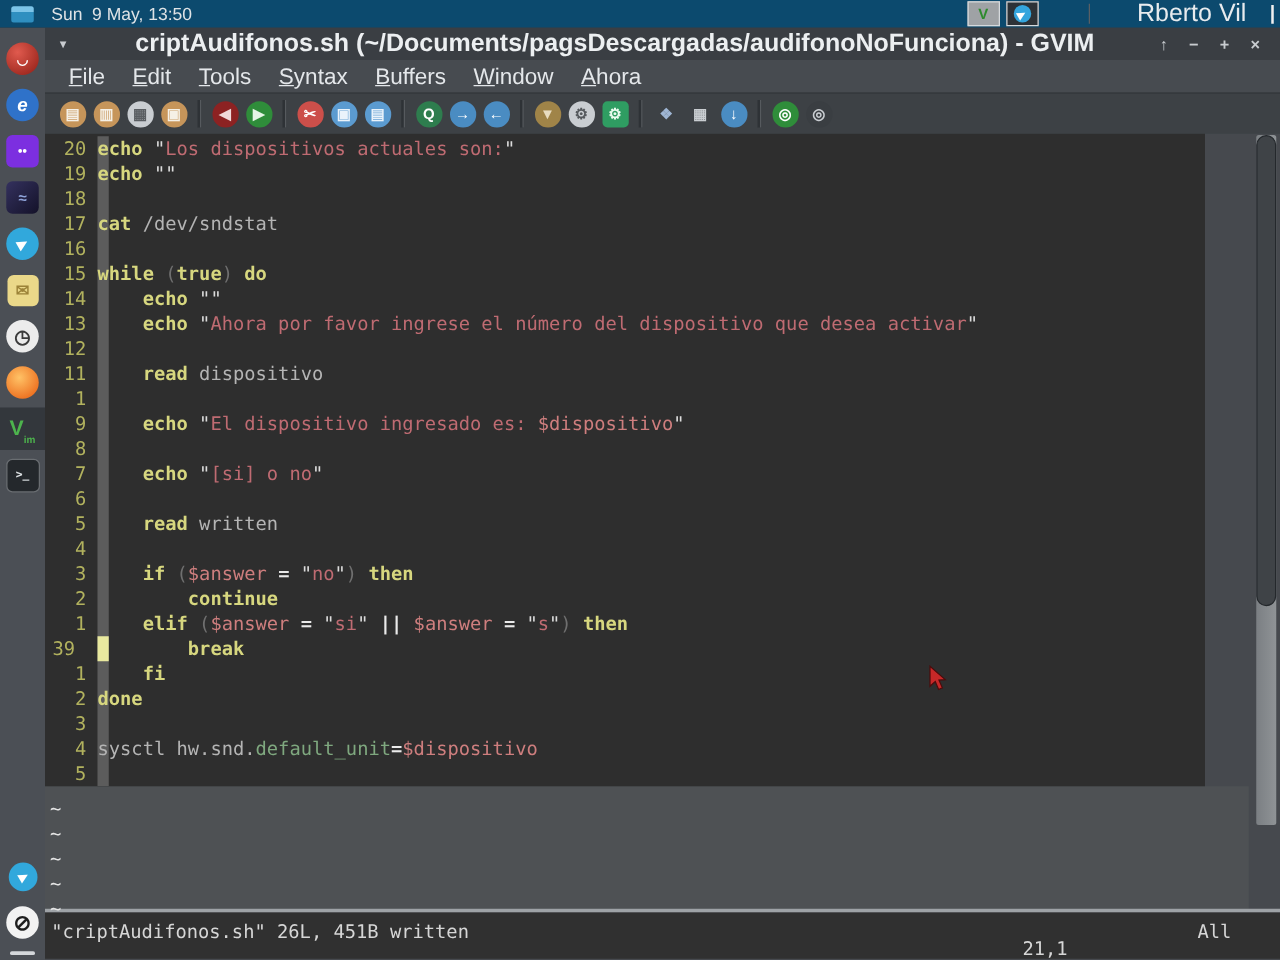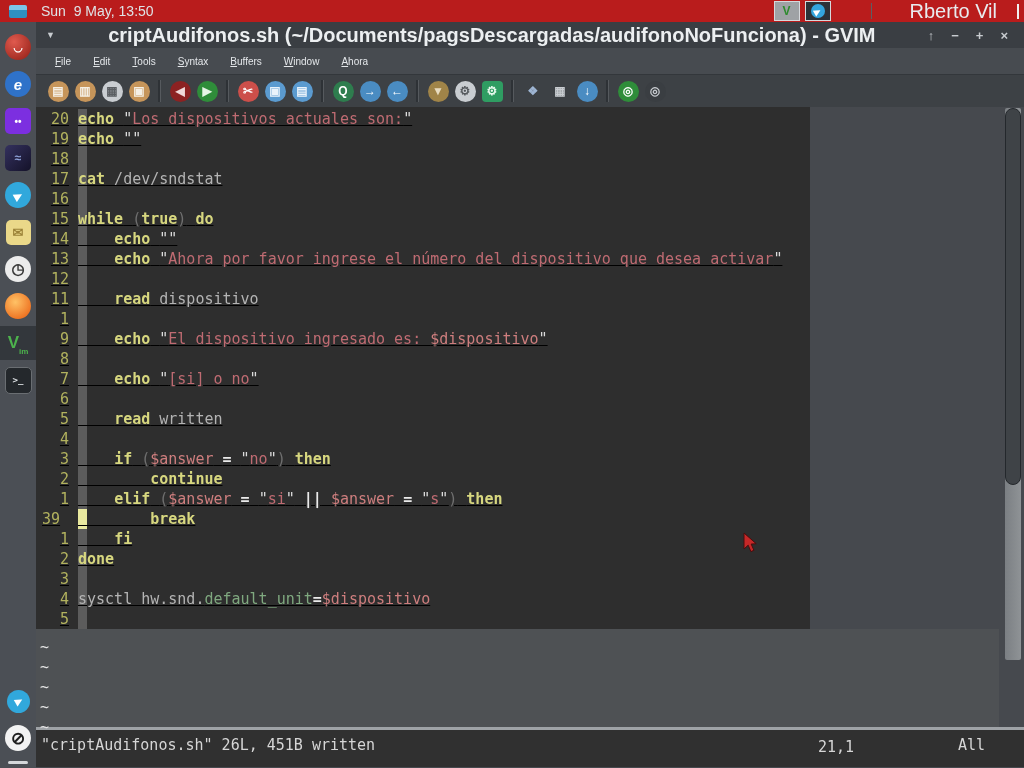--- a/index.html
+++ b/index.html
@@ -1,20 +1,20 @@
 <!DOCTYPE html>
 <html><head>
 <meta charset="utf-8">
 <style>
   html,body{margin:0;padding:0;}
   body{width:1024px;height:768px;position:relative;overflow:hidden;
        background:#2c3136;font-family:"Liberation Sans",sans-serif;}
 
   
-  .topbar{position:absolute;left:0;top:0;width:1024px;height:22px;background:#b91c1c;
+  .topbar{position:absolute;left:0;top:0;width:1024px;height:22px;background:#0c4a6e;
           display:flex;align-items:center;z-index:5;}
   .appmenu-icon{width:18px;height:13px;margin-left:9px;border-radius:2px;
                 background:linear-gradient(#7cc4e8 0 35%,#2f8fc0 35% 100%);}
   .clock{margin-left:14px;font-size:14px;color:#dfe3e6;white-space:pre;}
   .topbar .spacer{flex:1;}
   .tray{display:flex;align-items:center;gap:5px;margin-right:40px;}
   .tray-tile{width:24px;height:18px;border:1px solid #cfd3d6;display:flex;
              align-items:center;justify-content:center;font-weight:bold;}
   .tray-sep{width:1px;height:16px;background:#5a5f64;margin-right:38px;}
   .username{font-size:20px;color:#e8ebee;margin-right:20px;}
@@ -33,36 +33,36 @@
   
   .gwin{position:absolute;left:36px;top:22px;width:988px;height:746px;background:#46494e;}
   .titlebar{height:26px;background:#3a3e43;display:flex;align-items:center;}
   .title-arrow{color:#c8ccd0;font-size:9px;margin-left:10px;width:20px;flex:none;}
   .title-text{flex:1;text-align:center;font-size:20px;font-weight:bold;color:#eceff1;
               white-space:nowrap;overflow:hidden;}
   .win-controls{display:flex;gap:17px;margin:0 16px 0 10px;flex:none;}
   .win-controls span{color:#c8ccd0;font-size:13px;font-weight:bold;line-height:1;}
 
   .menubar{height:26px;background:#474b50;display:flex;align-items:center;padding-left:8px;}
-  .menu-item{display:inline-block;padding:3px 11px;font-size:10px;color:#e4e7ea;}
+  .menu-item{display:inline-block;padding:3px 11px;font-size:18px;color:#e4e7ea;}
   .menu-item::first-letter{text-decoration:underline;}
 
   .toolbar{height:33px;background:#3d4145;border-top:1px solid #33373b;display:flex;
            align-items:center;padding-left:10px;box-sizing:border-box;}
   .tbtn{width:24px;height:24px;margin-right:3px;display:flex;align-items:center;
         justify-content:center;flex:none;}
   .tbtn .ticon{width:21px;height:21px;display:flex;align-items:center;justify-content:center;
                font-size:12px;font-weight:bold;}
   .tsep{width:2px;height:22px;background:#2e3236;border-right:1px solid #565a5e;
         margin:0 7px 0 4px;flex:none;}
 
   
   .editor{position:relative;height:522px;background:#2e2e2e;overflow:hidden;
           font-family:"DejaVu Sans Mono",monospace;font-size:15px;line-height:20px;
-          padding:2px 0 0 6px;box-sizing:border-box;width:774px;text-decoration:underline;}
+          padding:2px 0 0 6px;box-sizing:border-box;width:928px;}
   .colstripe{position:absolute;left:42px;top:2px;width:9px;height:520px;background:#5c5c5c;}
   .cursorblock{position:absolute;left:42px;top:402px;width:9px;height:20px;background:#e9e99f;}
   .elines{position:relative;}
   .eline{height:20px;white-space:pre;display:flex;}
   .lnum{display:inline-block;width:27px;text-align:right;margin-right:9px;
         color:#b2b25e;flex:none;}
   .lnum.curn{text-align:left;}
   .codetext{white-space:pre;}
   .tk-k{color:#d7d77f;font-weight:bold;}
   .tk-s{color:#bf6b72;}
@@ -77,21 +77,21 @@
   .nontext{height:98px;background:#4e5154;width:963px;
            font-family:"DejaVu Sans Mono",monospace;font-size:15px;line-height:20px;
            color:#e4e4e4;padding:8px 0 0 4px;box-sizing:border-box;}
   .tline{height:20px;}
 
   
   .statussep{height:3px;background:#9ea2a6;width:988px;}
   .statusline{position:relative;height:37px;background:#303030;color:#d6d6d6;
               font-family:"DejaVu Sans Mono",monospace;font-size:15px;padding:6px 0 0 5px;
               box-sizing:border-box;}
-  .ruler{position:absolute;left:782px;top:8px;}
+  .ruler{position:absolute;left:782px;top:20px;}
   .scrollpos{position:absolute;left:922px;top:6px;}
 
   
   .sbar{position:absolute;left:969px;top:86px;width:16px;height:552px;
         background:linear-gradient(to right,#7b7f83,#8f9396);border-radius:2px;}
   .sthumb{position:absolute;left:0;top:0;width:14px;height:375px;background:#3f4347;
           border:1px solid #24282c;border-radius:8px;}
 
   .mousecursor{position:absolute;left:743px;top:532px;z-index:9;}
 </style>

